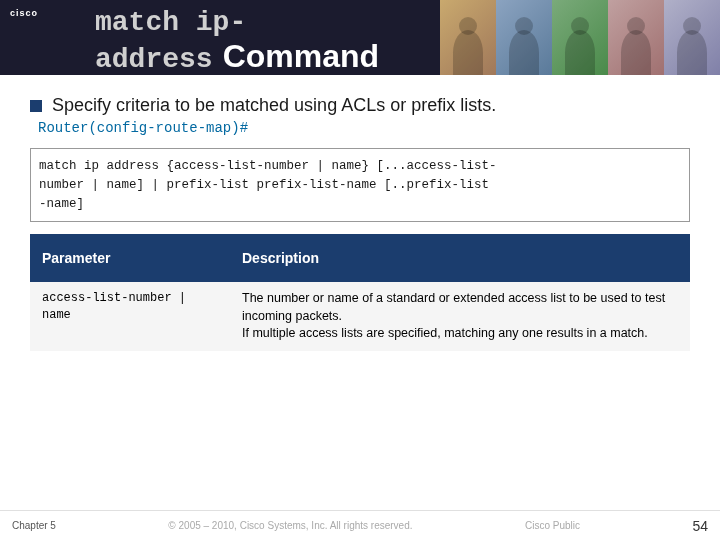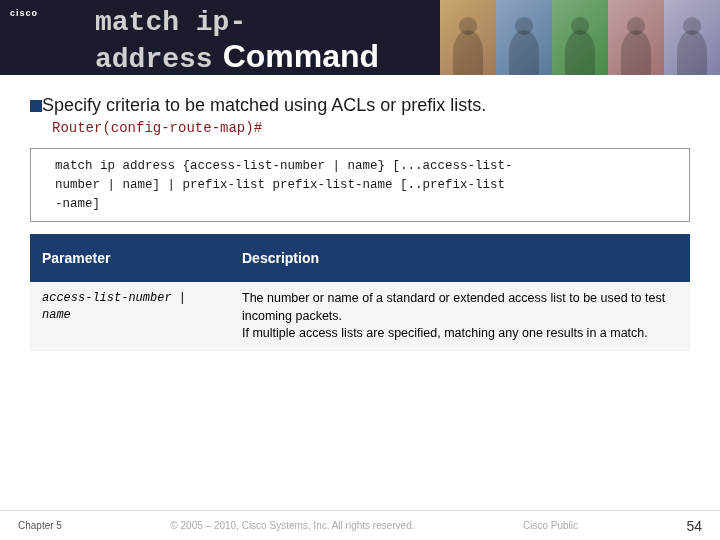--- a/index.html
+++ b/index.html
@@ -126,44 +126,44 @@
 
     .bullet-section {
       margin-bottom: 12px;
     }
 
     .bullet-text {
       font-size: 18px;
       color: #1a1a1a;
       display: flex;
       align-items: flex-start;
-      gap: 0;
+      gap: 10px;
       margin-bottom: 4px;
     }
 
     .bullet-square {
       width: 12px;
       height: 12px;
       background: #1b3d6e;
       flex-shrink: 0;
       margin-top: 5px;
     }
 
     .sub-text {
       font-size: 14px;
       font-family: 'Courier New', monospace;
-      color: #7f1d1d;
-      margin-left: 22px;
+      color: #0369a1;
+      margin-left: 8px;
       margin-bottom: 10px;
     }
 
     
     .code-block {
       border: 1px solid #999;
-      padding: 8px 24px;
+      padding: 8px 8px;
       font-family: 'Courier New', monospace;
       font-size: 12.5px;
       color: #1a1a1a;
       background: #ffffff;
       margin-bottom: 12px;
       line-height: 1.5;
     }
 
     
     .param-table {
@@ -197,31 +197,30 @@
       vertical-align: top;
       font-size: 12.5px;
       line-height: 1.4;
     }
 
     .param-table tbody td:first-child {
       font-family: 'Courier New', monospace;
       font-size: 12px;
       width: 200px;
       white-space: nowrap;
-      font-style: italic;
     }
 
     
     .footer {
       height: 30px;
       background: #ffffff;
       display: flex;
       align-items: center;
       justify-content: space-between;
-      padding: 0 18px;
+      padding: 0 12px;
       border-top: 1px solid #e0e0e0;
       font-size: 10px;
       color: #888;
     }
 
     .footer-left {
       font-size: 10px;
       color: #555;
     }
 

